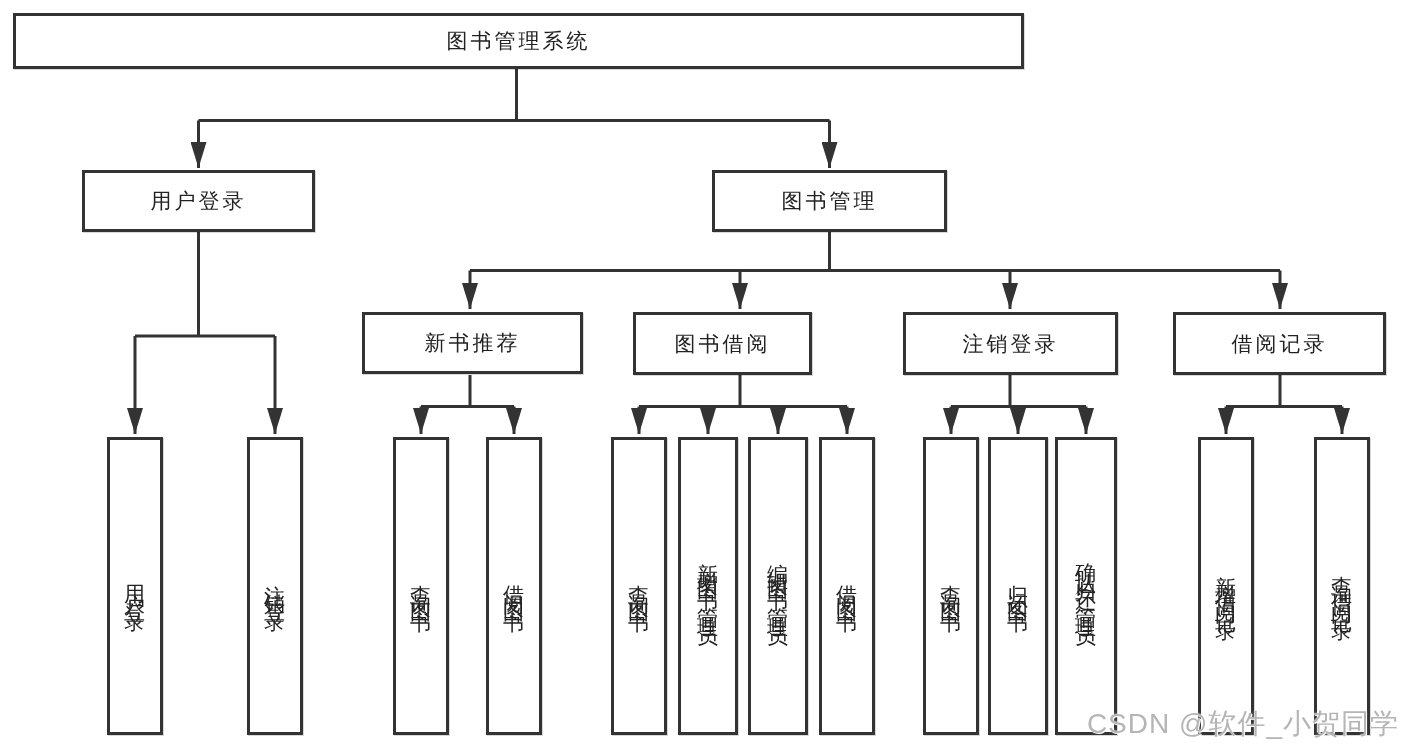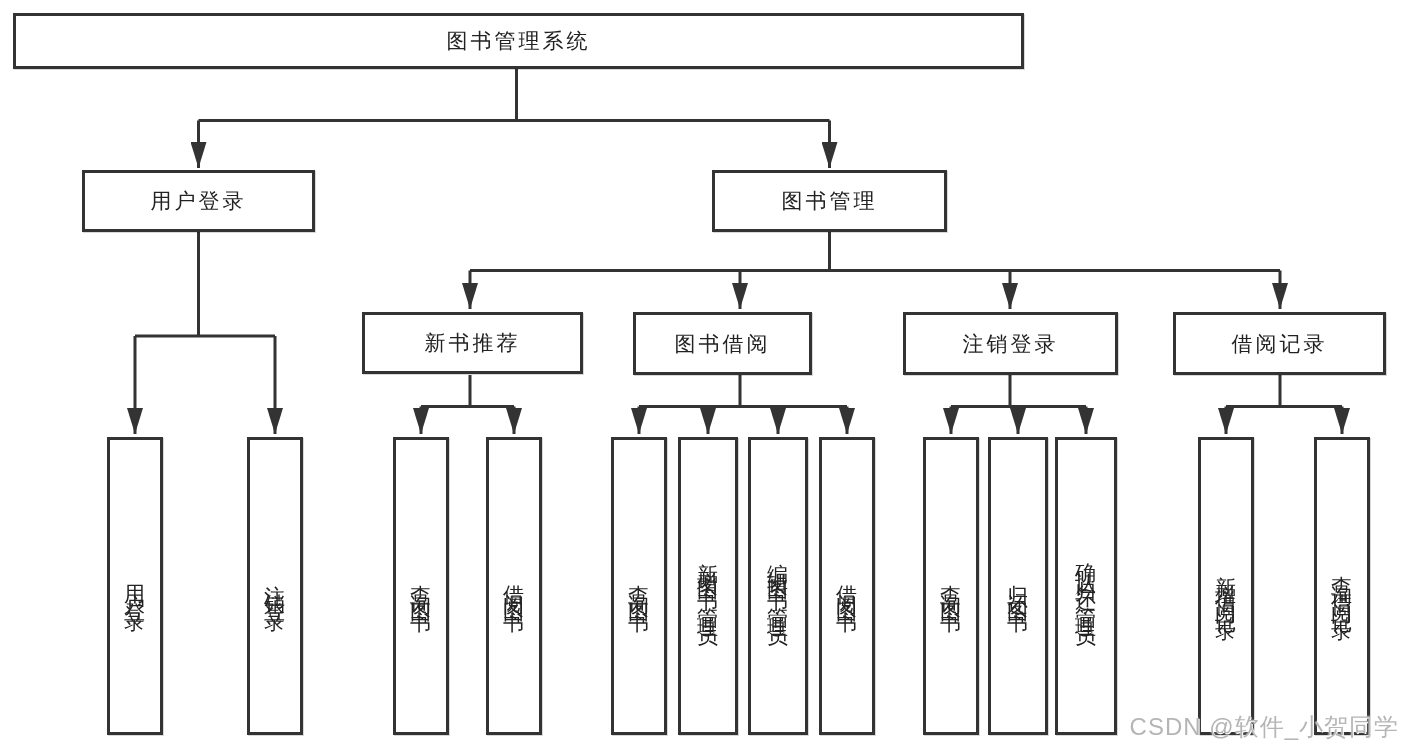--- a/index.html
+++ b/index.html
@@ -14,21 +14,21 @@
     position:absolute;background:#ffffff;border:3px solid #333333;box-sizing:border-box;
     display:flex;align-items:center;justify-content:center;
     font-size:21px;letter-spacing:3px;color:#222222;white-space:nowrap;
     box-shadow:1px 1px 0 rgba(0,0,0,0.15);
   }
   .leaf{
     writing-mode:vertical-rl;text-orientation:mixed;
     font-size:21px;letter-spacing:9px;white-space:normal;line-height:1;
   }
   .watermark{
-    position:absolute;right:6px;bottom:4px;font-size:24px;letter-spacing:1px;
+    position:absolute;right:6px;bottom:4px;font-size:28px;letter-spacing:1px;
     color:#b5b5b5;text-shadow:0 0 2px #ffffff,1px 1px 0 #ffffff;
   }
 </style>
 </head>
 <body>
 
 <svg class="connectors" viewBox="0 0 1405 747">
   <defs>
     <marker id="ah" viewBox="0 0 26 16" refX="26" refY="8" markerWidth="26" markerHeight="16" markerUnits="userSpaceOnUse" orient="auto">
       <path d="M0,0 L26,8 L0,16 Z" fill="#333333"></path>

